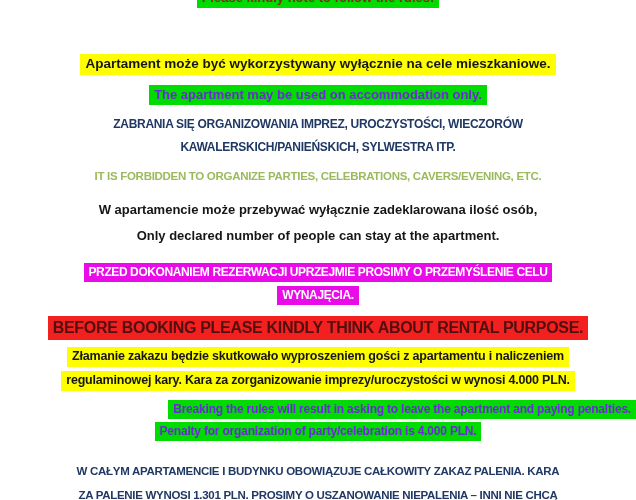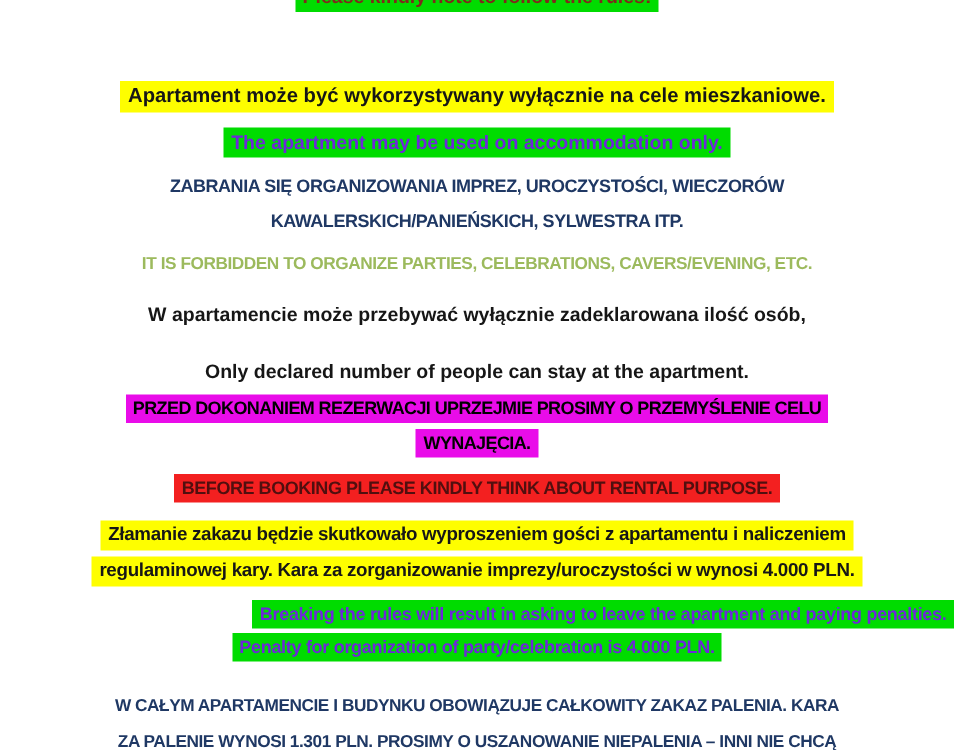--- a/index.html
+++ b/index.html
@@ -27,33 +27,33 @@
   .bg-green{background:#00dc00;}
   .bg-magenta{background:#e90ce9;}
   .bg-red{background:#f32020;}
   
   .t-black{color:#161616;}
   .t-navy{color:#1f3864;}
   .t-olive{color:#9cba5d;}
   .t-teal{color:#6d28d9;}
   .t-maroon{color:#7f2a1c;}
   .t-darkred{color:#510f0f;}
-  .t-purple{color:#000000;}
+  .t-purple{color:#ffffff;}
   
   .l1 {top:-12px;font-size:13px;}
   .l2 {top:54px; font-size:13.5px;}
   .l3 {top:85px; font-size:13px;}
   .l4a{top:117px;font-size:12px;letter-spacing:-0.3px;}
   .l4b{top:140px;font-size:12px;letter-spacing:-0.3px;}
   .l5 {top:170px;font-size:11.5px;letter-spacing:-0.3px;}
   .l6 {top:202px;font-size:13px;}
-  .l7 {top:240px;font-size:13px;}
+  .l7 {top:228px;font-size:13px;}
   .l8a{top:263px;font-size:12px;letter-spacing:-0.4px;}
   .l8b{top:286px;font-size:12px;letter-spacing:-0.4px;}
-  .l9 {top:316px;font-size:12px;letter-spacing:-0.3px;}
+  .l9 {top:316px;font-size:16px;letter-spacing:-0.3px;}
   .l10a{top:347px;font-size:12.5px;letter-spacing:-0.2px;}
   .l10b{top:371px;font-size:12.5px;letter-spacing:-0.2px;}
   .l11a{top:400px;font-size:12px;letter-spacing:-0.2px;text-align:right;}
   .l11b{top:422px;font-size:12px;letter-spacing:-0.2px;}
   .l12a{top:465px;font-size:11.5px;letter-spacing:-0.3px;}
   .l12b{top:489px;font-size:11.5px;letter-spacing:-0.3px;}
 </style>
 </head>
 <body>
 

